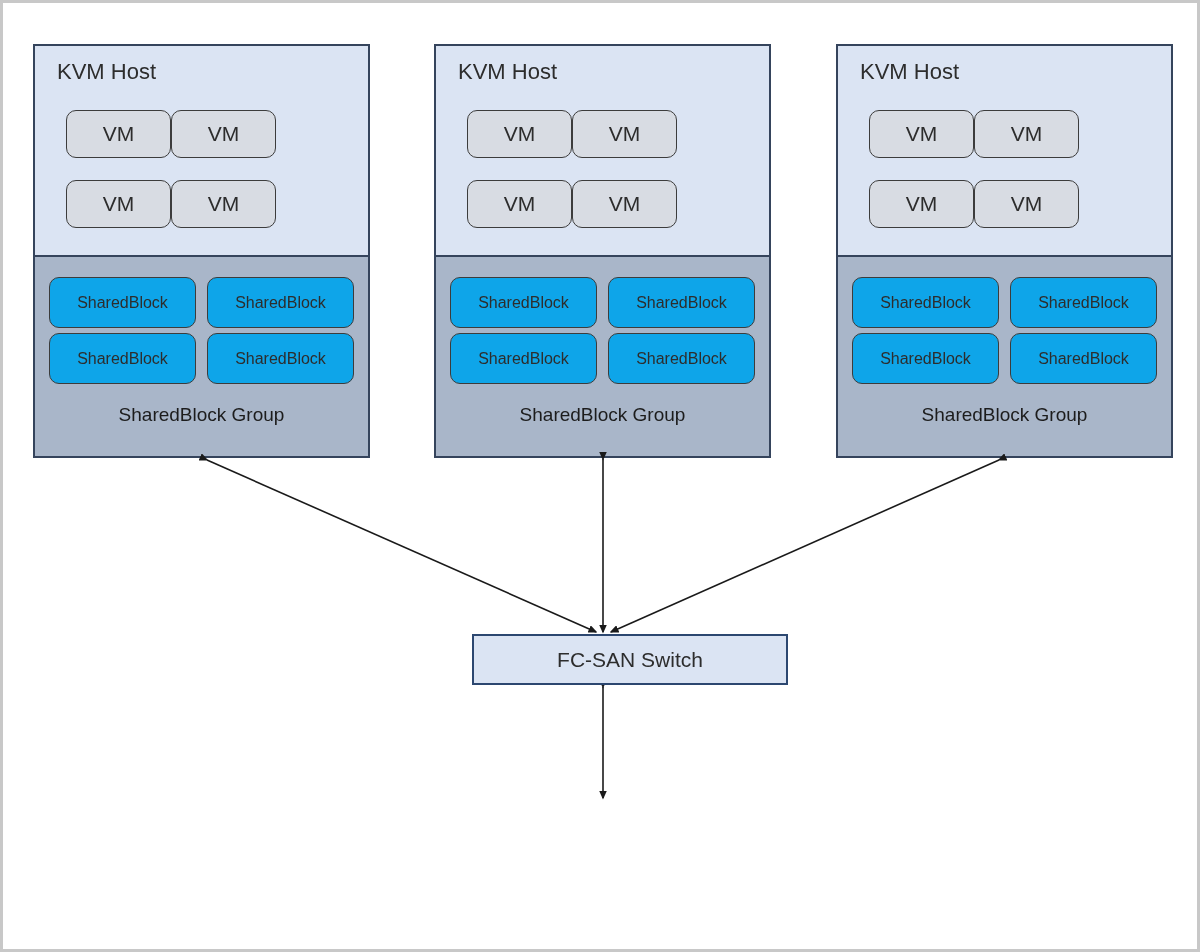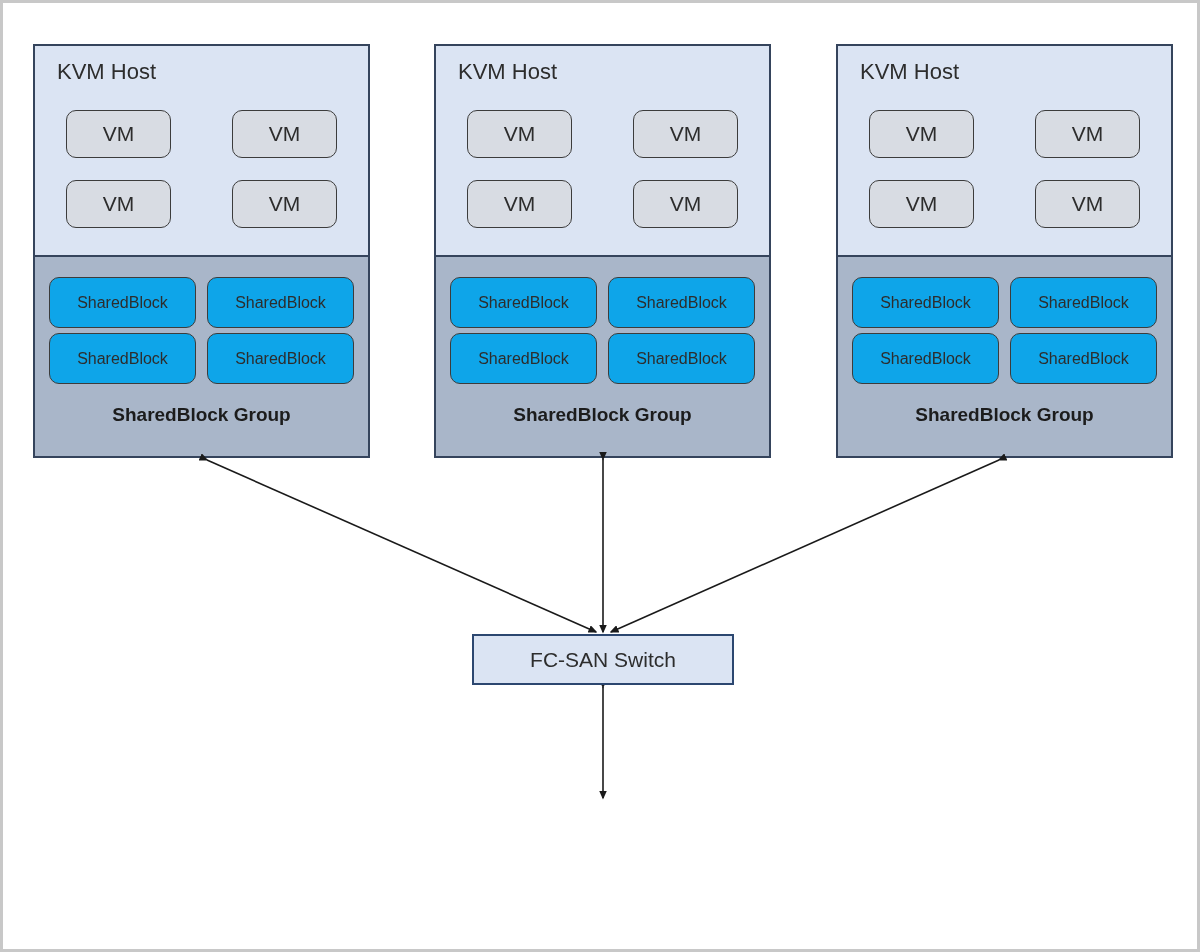--- a/index.html
+++ b/index.html
@@ -21,21 +21,21 @@
     display:flex;flex-direction:column;
   }
   .host-1{left:30px;}
   .host-2{left:431px;}
   .host-3{left:833px;}
   .host-title{
     margin:12px 0 0 22px;
     font-size:22px;line-height:28px;color:#2d2d2d;
   }
   .vm-row{
-    display:flex;justify-content:space-between;
+    display:flex;justify-content:flex-start;
     padding:0 31px;
   }
   .vm-row.first{margin-top:24px;}
   .vm-row.second{margin-top:22px;}
   .vm{
     box-sizing:border-box;
     width:105px;height:48px;
     border:1.5px solid #3c3c3c;border-radius:10px;
     background:#d8dce3;
     display:flex;align-items:center;justify-content:center;
@@ -59,25 +59,25 @@
     width:147px;height:51px;
     border:1.5px solid #3c3c3c;border-radius:10px;
     background:#0ea5e9;
     display:flex;align-items:center;justify-content:center;
     font-size:16px;color:#2d2d2d;
     white-space:nowrap;
   }
   .group-label{
     margin-top:20px;
     text-align:center;
-    font-weight:bold;
+    font-weight:normal;
     font-size:19px;color:#1c1c1c;
   }
   .fcbox{
-    position:absolute;left:469px;width:262px;
+    position:absolute;left:469px;width:316px;
     box-sizing:border-box;
     border:2px solid #2c4770;
     background:#dbe4f3;
     display:flex;align-items:center;justify-content:center;
     font-size:21px;color:#2d2d2d;
   }
   .fc-switch{top:631px;height:51px;}
   .fc-storage{top:798px;height:127px;}
   .wires{position:absolute;left:0;top:0;width:1200px;height:952px;pointer-events:none;}
 </style>

